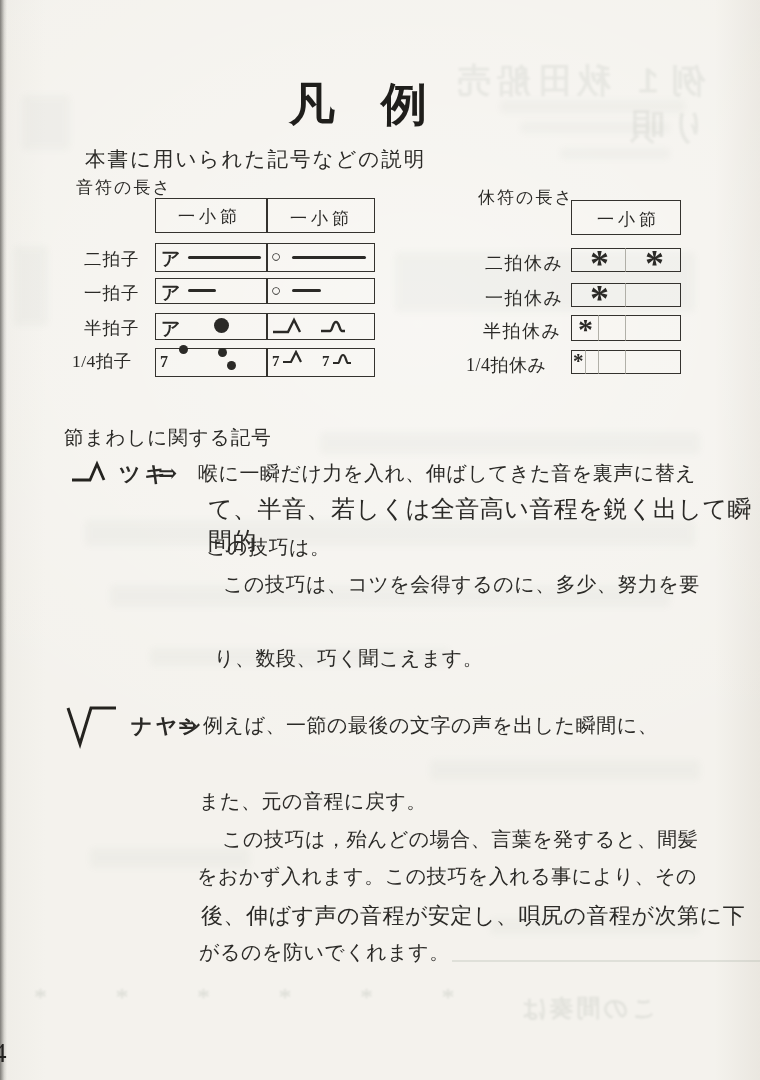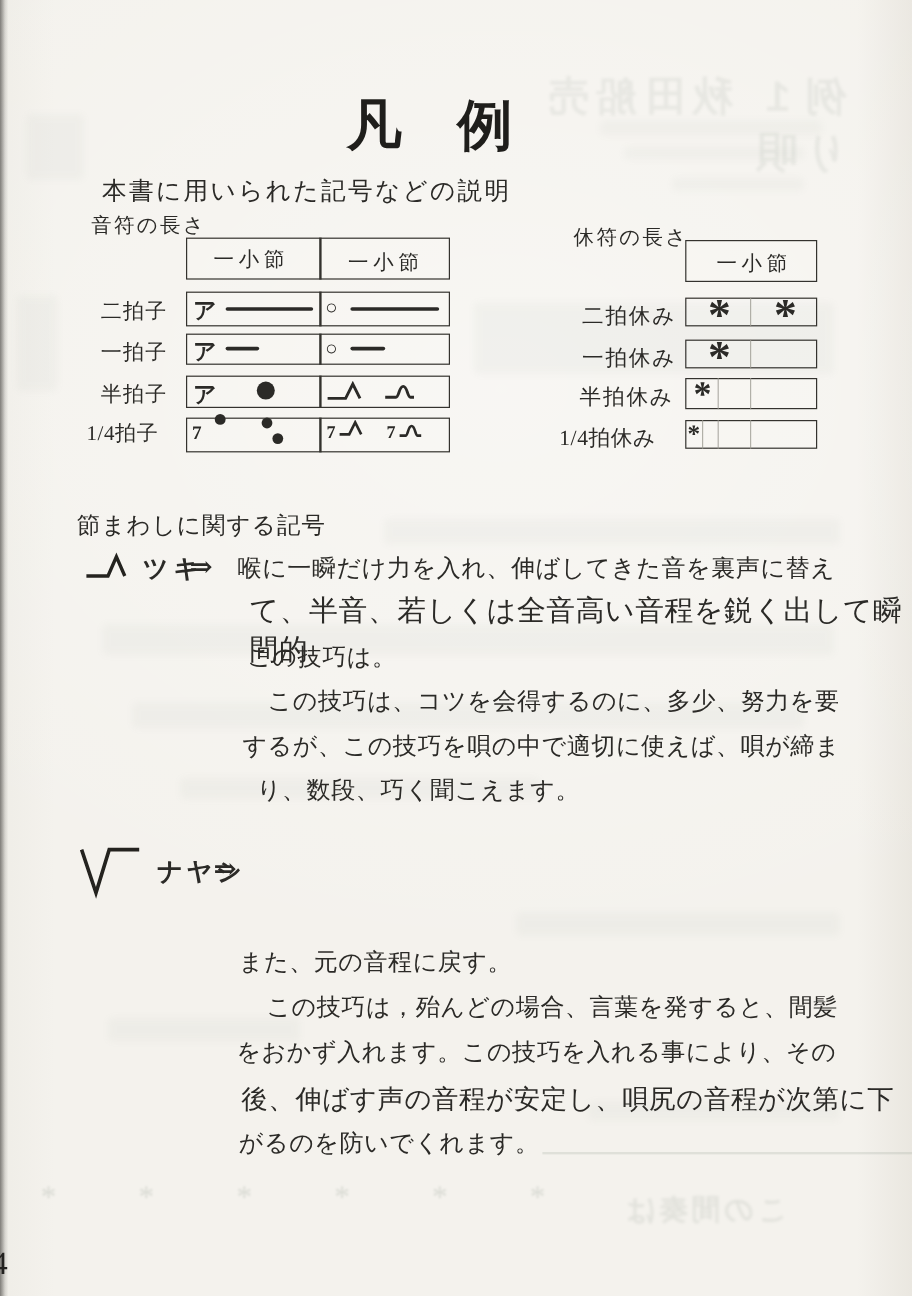--- a/index.html
+++ b/index.html
@@ -156,30 +156,30 @@
     <svg width="40" height="24" viewBox="0 0 40 24">
       <polyline points="2,20 20,20 27,4 34,20" fill="none" stroke="#24231f" stroke-width="2.8" stroke-linejoin="miter"></polyline>
     </svg>
   </div>
   <div class="abs jp" style="left:119px;top:460px;font-size:21px;font-weight:bold;letter-spacing:4px;">ツキ</div>
   <div class="abs jp" style="left:158px;top:459px;font-size:23px;font-weight:bold;">⇒</div>
   <div class="abs jp" style="left:198px;top:460px;font-size:20px;letter-spacing:0.5px;">喉に一瞬だけ力を入れ、伸ばしてきた音を裏声に替え</div>
   <div class="abs jp" style="left:208px;top:493px;font-size:24px;letter-spacing:0.5px;">て、半音、若しくは全音高い音程を鋭く出して瞬間的</div>
   <div class="abs jp" style="left:206px;top:534px;font-size:20px;letter-spacing:0.5px;">この技巧は。</div>
   <div class="abs jp" style="left:223px;top:571px;font-size:20px;letter-spacing:0.5px;">この技巧は、コツを会得するのに、多少、努力を要</div>
-  <div class="abs jp" style="left:202px;top:608px;font-size:20px;letter-spacing:0.5px;">するが、この技巧を唄の中で適切に使えば、唄が締ま</div>
   <div class="abs jp" style="left:214px;top:645px;font-size:20px;letter-spacing:0.5px;">り、数段、巧く聞こえます。</div>
 
   <div class="abs" style="left:64px;top:700px;">
     <svg width="56" height="50" viewBox="0 0 56 50">
       <polyline points="4,8 16,44 27,8 52,8" fill="none" stroke="#24231f" stroke-width="3" stroke-linejoin="miter"></polyline>
     </svg>
   </div>
   <div class="abs jp" style="left:131px;top:712px;font-size:21px;font-weight:bold;letter-spacing:3px;">ナヤシ</div>
   <div class="abs jp" style="left:178px;top:711px;font-size:23px;font-weight:bold;">⇒</div>
+  <div class="abs jp" style="left:203px;top:712px;font-size:20px;letter-spacing:0.5px;">例えば、一節の最後の文字の声を出した瞬間に、</div>
   <div class="abs jp" style="left:199px;top:788px;font-size:20px;letter-spacing:0.5px;">また、元の音程に戻す。</div>
   <div class="abs jp" style="left:222px;top:826px;font-size:20px;letter-spacing:0.5px;">この技巧は，殆んどの場合、言葉を発すると、間髪</div>
   <div class="abs jp" style="left:197px;top:863px;font-size:20px;letter-spacing:0.5px;">をおかず入れます。この技巧を入れる事により、その</div>
   <div class="abs jp" style="left:201px;top:901px;font-size:22px;letter-spacing:0.5px;">後、伸ばす声の音程が安定し、唄尻の音程が次第に下</div>
   <div class="abs jp" style="left:199px;top:939px;font-size:20px;letter-spacing:0.5px;">がるのを防いでくれます。</div>
 
   <div class="abs jp" style="left:-7px;top:1038px;font-size:27px;color:#232220;">4</div>
 
   <div class="scan-edge-left"></div>
 </div>

